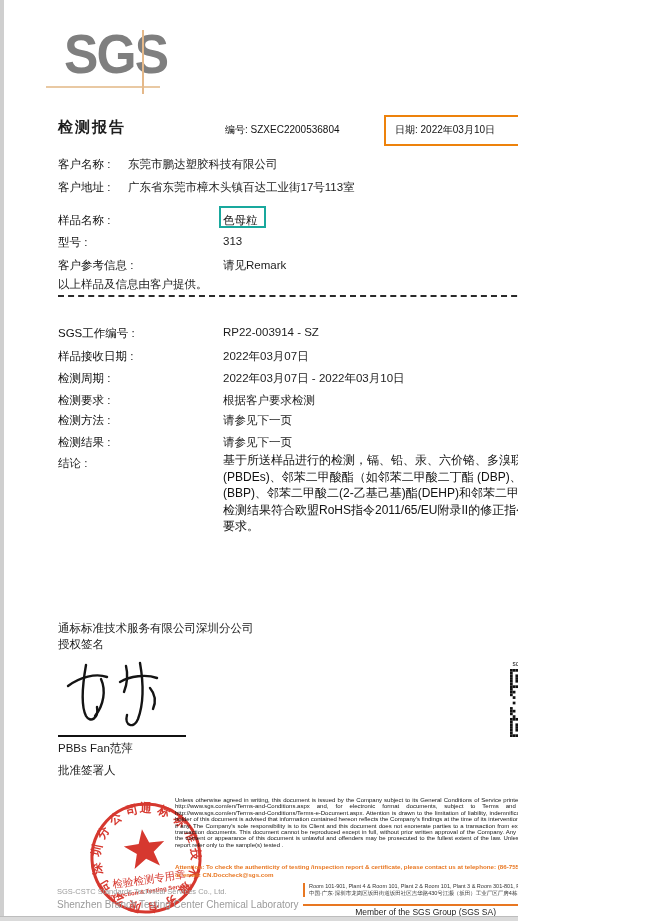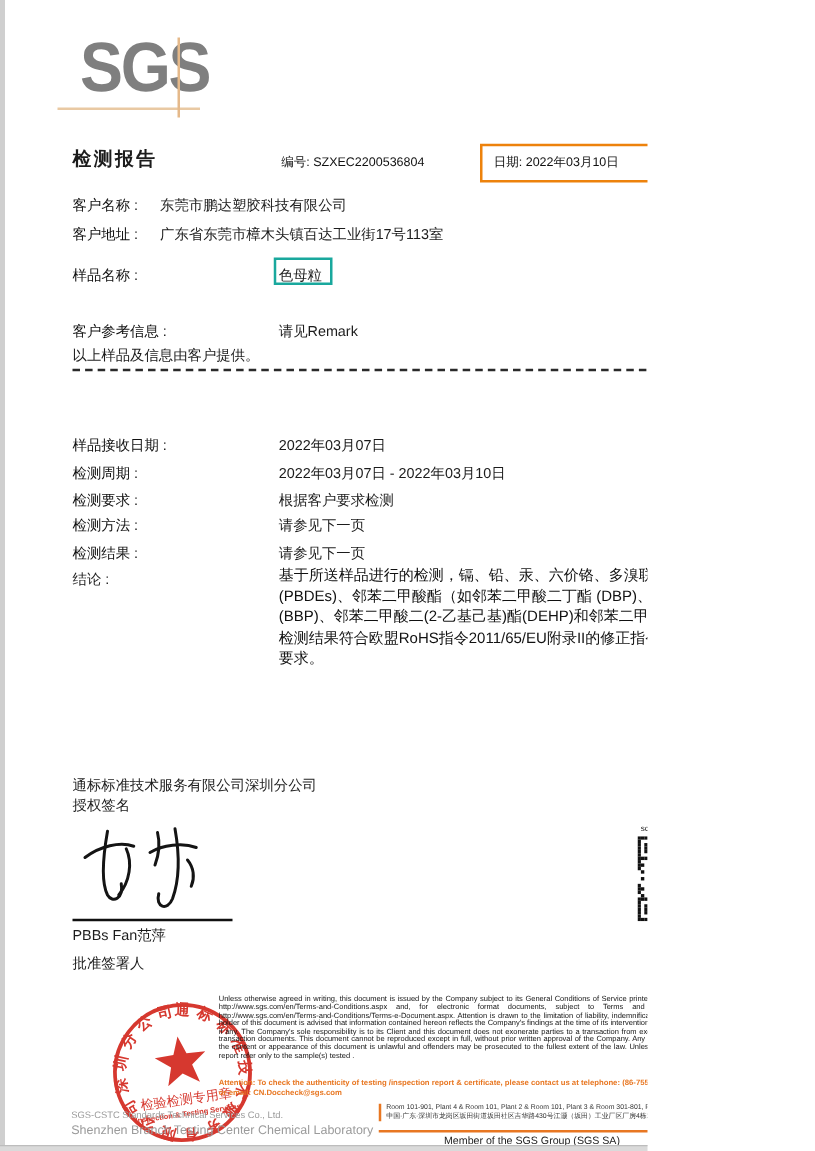--- a/index.html
+++ b/index.html
@@ -91,28 +91,36 @@
   <div class="row" style="top:180px;">
     <span class="lab labA">客户地址 :</span>
     <span class="valA">广东省东莞市樟木头镇百达工业街17号113室</span>
   </div>
 
   <div class="row blockB" style="top:213px;">
     <span class="lab">样品名称 :</span>
     <span class="valB">色母粒</span>
   </div>
   <div class="abs hl-teal"></div>
+  <div class="row blockB" style="top:235px;">
+    <span class="lab">型号 :</span>
+    <span class="valB">313</span>
+  </div>
   <div class="row blockB" style="top:258px;">
     <span class="lab">客户参考信息 :</span>
     <span class="valB">请见Remark</span>
   </div>
   <div class="row" style="top:277px;">以上样品及信息由客户提供。</div>
 
   <div class="abs dash-sep"></div>
 
+  <div class="row blockB" style="top:326px;">
+    <span class="lab">SGS工作编号 :</span>
+    <span class="valB">RP22-003914 - SZ</span>
+  </div>
   <div class="row blockB" style="top:349px;">
     <span class="lab">样品接收日期 :</span>
     <span class="valB">2022年03月07日</span>
   </div>
   <div class="row blockB" style="top:371px;">
     <span class="lab">检测周期 :</span>
     <span class="valB">2022年03月07日 - 2022年03月10日</span>
   </div>
   <div class="row blockB" style="top:393px;">
     <span class="lab">检测要求 :</span>

